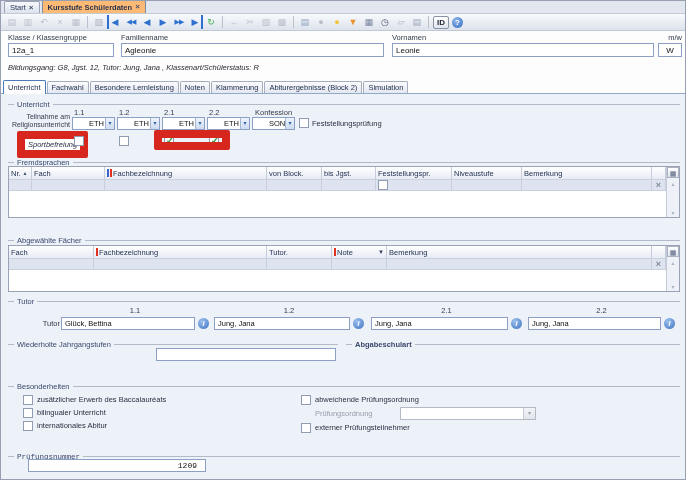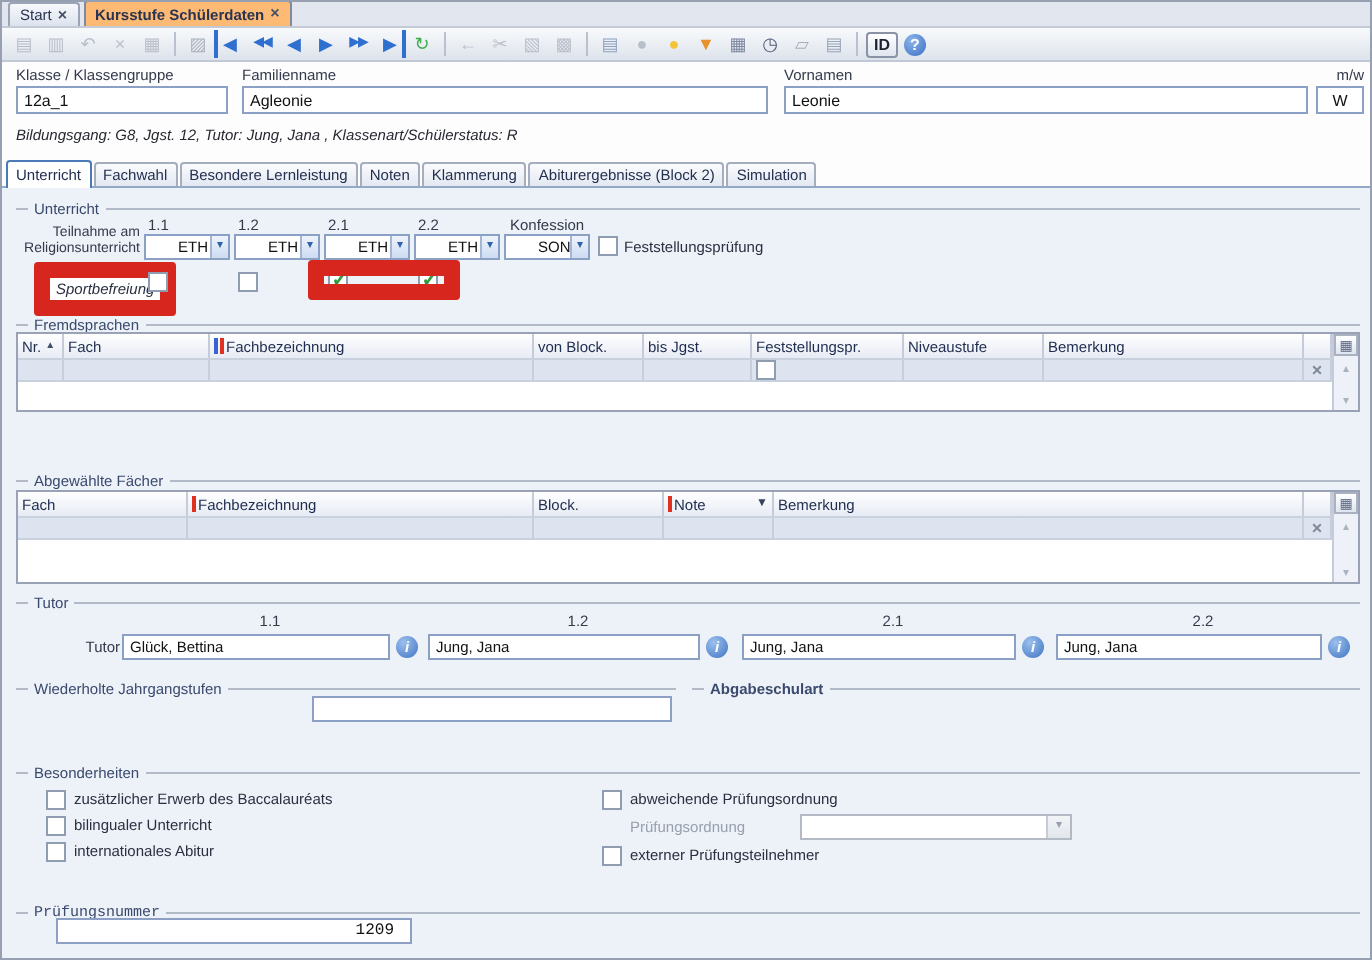--- a/index.html
+++ b/index.html
@@ -220,21 +220,21 @@
       </div>
       <div class="hl hl1" style="border-color: rgb(214, 38, 29);">
         <span>Sportbefreiung</span>
       </div>
       <div class="srow"><span class="uslot"><span class="cb"></span></span><span class="uslot"><span class="cb"></span></span><span class="uslot"><span class="cb"><span class="ck" style="color: rgb(46, 155, 60);">✓</span></span></span><span class="uslot"><span class="cb"><span class="ck" style="color: rgb(46, 155, 60);">✓</span></span></span></div>
       <div class="hl hl2" style="border-color: rgb(214, 38, 29);"></div>
     </div>
 
     <div class="grp" style="left:7px;top:64px;width:672px;height:70px;">
       <div class="gtitle">Fremdsprachen</div>
-      <div class="tbl" style="left:0;top:8px;width:672px;height:40px;">
+      <div class="tbl" style="left:0;top:8px;width:672px;height:52px;">
           <div class="trow thead">
             <span class="tcell hcell" style="width: 23px;">
               <span>Nr.</span>
               <span class="sort">▲</span>
             </span>
             <span class="tcell hcell" style="width: 73px;">
               <span>Fach</span>
             </span>
             <span class="tcell hcell" style="width: 162px;">
               <span class="mark mark-blue"></span>
@@ -287,21 +287,21 @@
       <div class="tbl" style="left:0;top:9px;width:672px;height:47px;">
           <div class="trow thead">
             <span class="tcell hcell" style="width: 85px;">
               <span>Fach</span>
             </span>
             <span class="tcell hcell" style="width: 173px;">
               <span class="mark mark-red"></span>
               <span>Fachbezeichnung</span>
             </span>
             <span class="tcell hcell" style="width: 65px;">
-              <span>Block.</span>
+              <span>Tutor.</span>
             </span>
             <span class="tcell hcell" style="width: 55px;">
               <span class="mark mark-red"></span>
               <span>Note</span>
               <span class="hdrop">▼</span>
             </span>
             <span class="tcell hcell flexcell">
               <span>Bemerkung</span>
             </span>
             <span class="tcell hcell xcol"></span>

